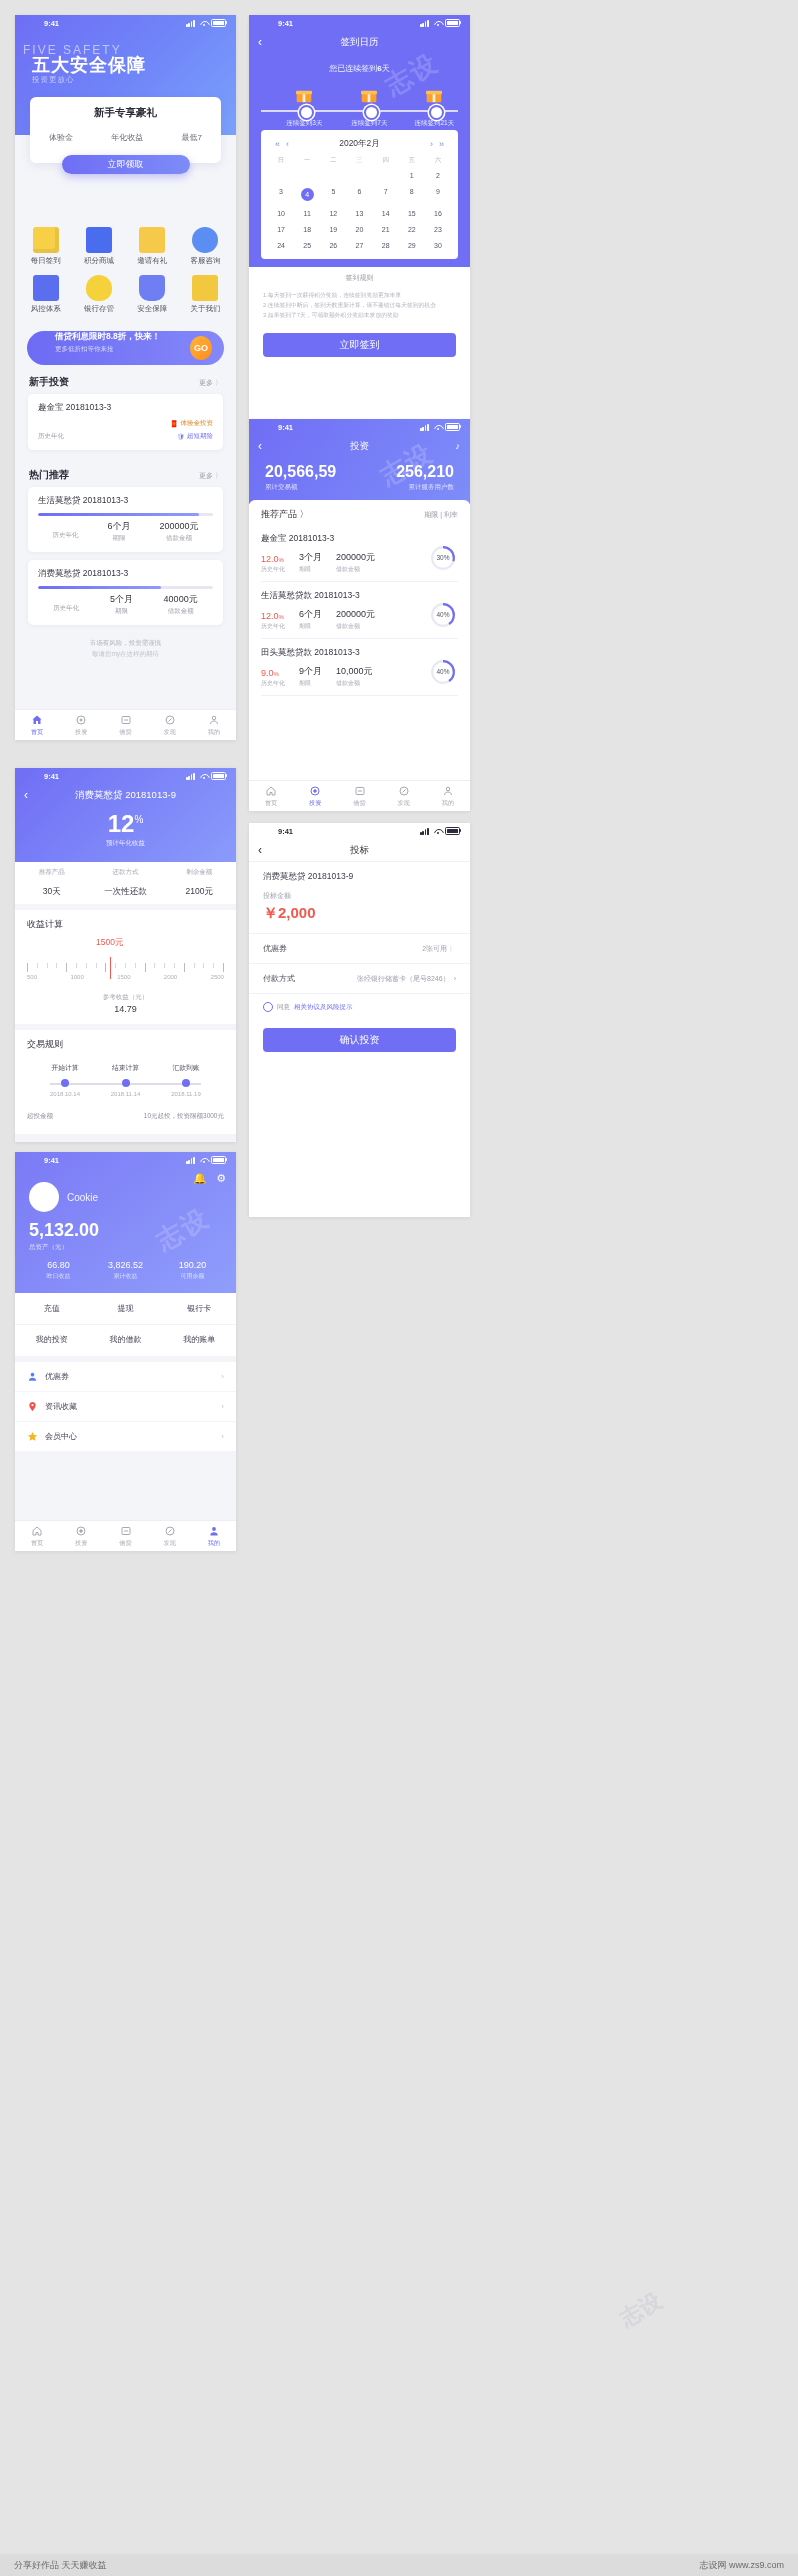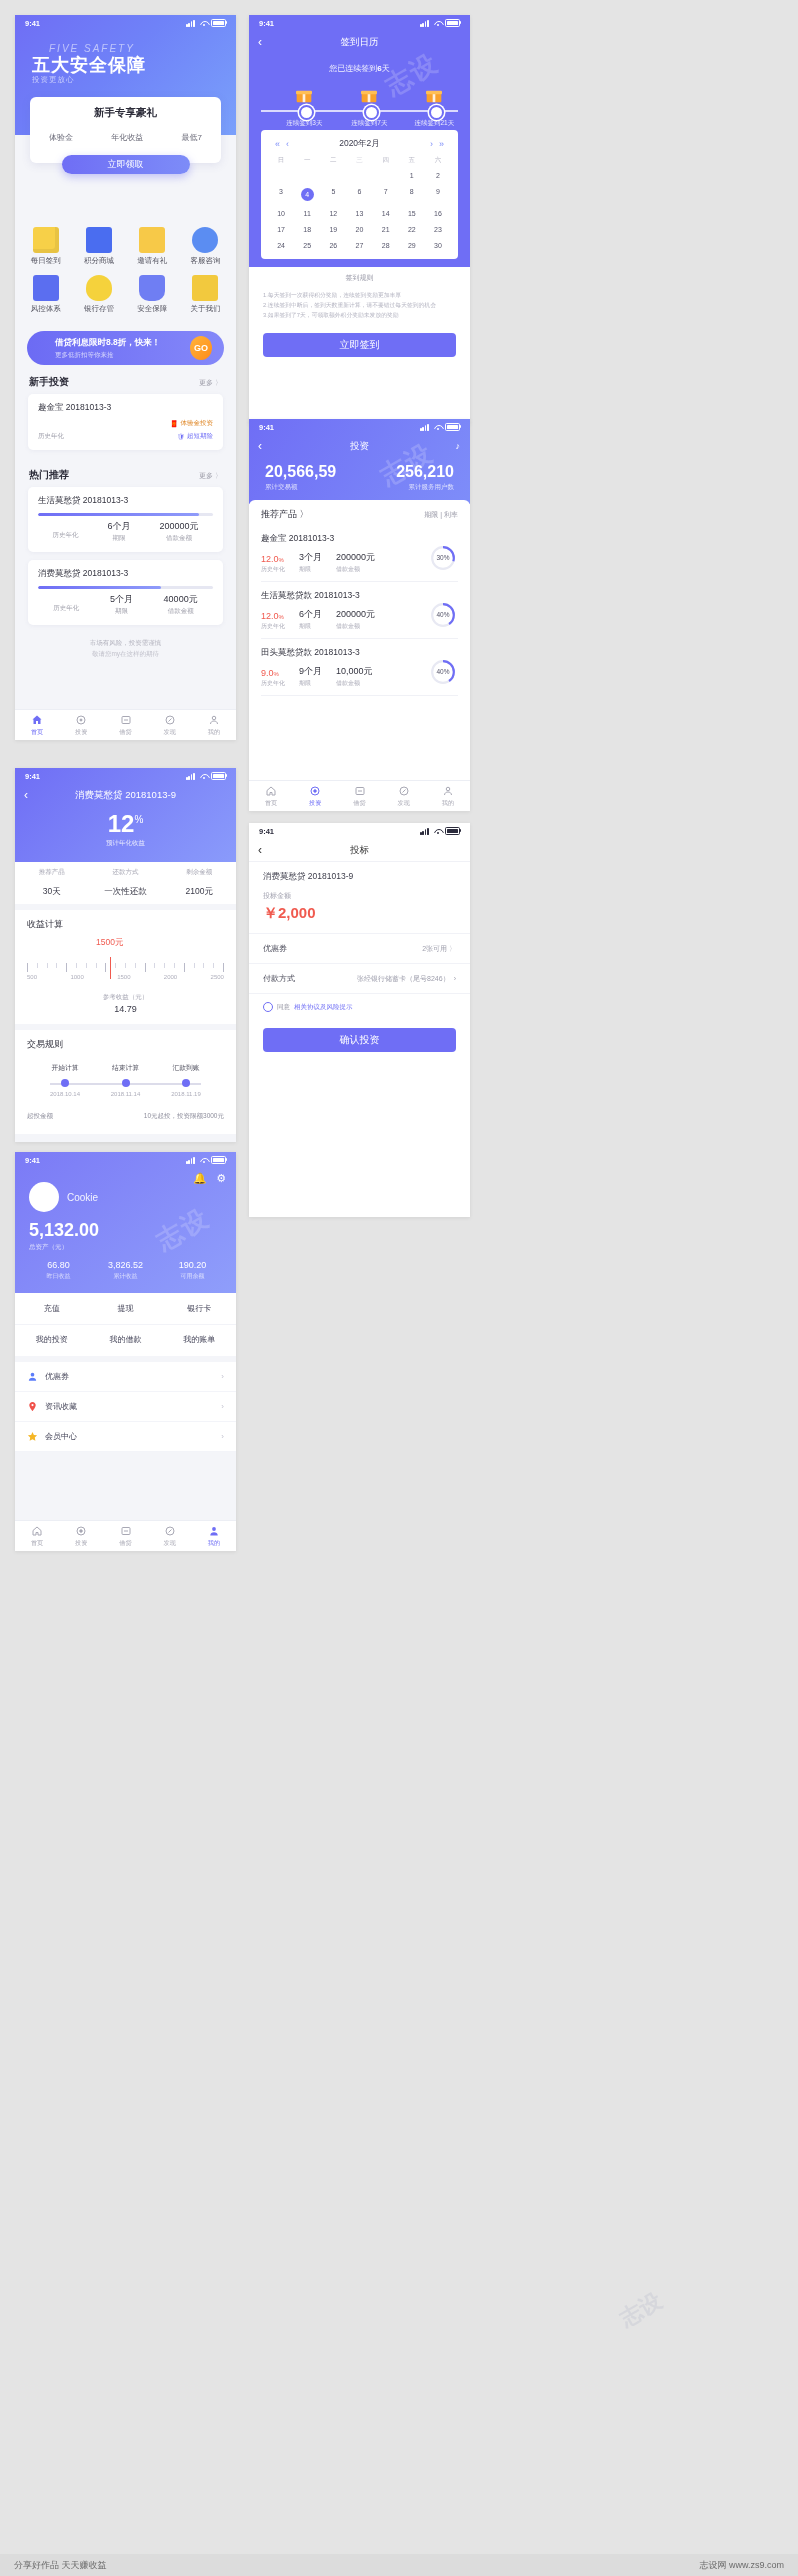--- a/index.html
+++ b/index.html
@@ -1,51 +1,51 @@
 <!DOCTYPE html>
 <html><head>
 <meta charset="utf-8">
 <style>
   html,body{margin:0;padding:0;background:#e3e3e3;}
   body{width:798px;height:2576px;font-family:"Liberation Sans","DejaVu Sans",sans-serif;position:relative;overflow:hidden;}
   .canvas{position:absolute;left:0;top:0;width:798px;height:2576px;background:#e4e4e4;}
   .phone{position:absolute;background:#f4f5f9;overflow:hidden;box-shadow:0 1px 4px rgba(0,0,0,.08);}
-  .sb{height:16px;display:flex;align-items:center;justify-content:space-between;padding:0 10px;font-size:7.5px;color:#fff;font-weight:bold;}
+  .sb{height:16px;display:flex;align-items:center;justify-content:space-between;padding:0 10px;font-size:7.5px;color:#fff;font-weight:bold;margin-left:19px;}
   .sb.dark{color:#2b2b3c;}
   .sb .right{display:flex;align-items:center;gap:3px;}
   .bars{display:inline-block;width:11px;height:7px;position:relative;}
   .bars i{position:absolute;bottom:0;width:1.6px;background:currentColor;border-radius:0.4px;}
   .bars i:nth-child(1){left:0;height:2.5px}.bars i:nth-child(2){left:2.4px;height:4px}
   .bars i:nth-child(3){left:4.8px;height:5.5px}.bars i:nth-child(4){left:7.2px;height:7px}
   .wifi{width:8px;height:7px;position:relative;display:inline-block;}
   .wifi::before{content:"";position:absolute;left:0;top:1px;width:8px;height:8px;border:1.4px solid currentColor;border-radius:50%;clip-path:polygon(0 0,100% 0,100% 45%,0 45%);}
   .wifi::after{content:"";position:absolute;left:3px;top:4.6px;width:2px;height:2px;background:currentColor;border-radius:50%;}
   .batt{width:13px;height:6.5px;border:1px solid currentColor;border-radius:1.6px;position:relative;}
   .batt::after{content:"";position:absolute;right:-2.4px;top:1.6px;width:1.3px;height:2.6px;background:currentColor;border-radius:0 1px 1px 0;}
   .batt i{position:absolute;left:1px;top:1px;bottom:1px;right:1px;background:currentColor;border-radius:0.6px;}
   .navbar{height:22px;display:flex;align-items:center;justify-content:center;position:relative;color:#fff;font-size:9.5px;}
   .navbar .back{position:absolute;left:9px;top:50%;transform:translateY(-50%);font-size:12px;line-height:1;}
   .navbar.dk{color:#333;}
   .wm{position:absolute;color:rgba(255,255,255,.18);font-size:26px;font-weight:bold;transform:rotate(-30deg);pointer-events:none;letter-spacing:2px;}
   .wmg{position:absolute;color:rgba(120,130,170,.13);font-size:22px;font-weight:bold;transform:rotate(-30deg);pointer-events:none;}
 
   
   .s1hero{height:120px;background:linear-gradient(135deg,#6f6ef5 0%,#6f82f8 45%,#7aa0fb 100%);position:relative;}
-  .s1hero .en{position:absolute;left:34px;top:28px;font-size:10px;color:rgba(255,255,255,.55);letter-spacing:2px;font-style:italic;}
+  .s1hero .en{position:absolute;left:8px;top:28px;font-size:12px;color:rgba(255,255,255,.55);letter-spacing:2px;}
   .s1hero .big{position:absolute;left:17px;top:38px;font-size:18px;color:#fff;font-weight:bold;letter-spacing:1px;}
   .s1hero .sub{position:absolute;left:17px;top:60px;font-size:7.5px;color:rgba(255,255,255,.6);letter-spacing:1px;}
   .s1card{position:absolute;left:15px;right:15px;top:82px;background:#fff;border-radius:6px;box-shadow:0 2px 10px rgba(90,90,160,.12);padding:9px 0 20px;text-align:center;}
   .s1card .t{font-size:10.5px;color:#2d2d3a;font-weight:bold;}
   .s1card .row{display:flex;justify-content:space-around;margin-top:12px;font-size:8px;color:#6a6a78;}
   .s1btn{position:absolute;left:50%;transform:translateX(-50%);bottom:-11px;width:128px;height:19px;border-radius:10px;background:linear-gradient(90deg,#6f6ef5,#7d8cf8);color:#fff;font-size:9px;display:flex;align-items:center;justify-content:center;box-shadow:0 3px 8px rgba(110,110,240,.4);}
   .grid4{display:flex;flex-wrap:wrap;padding:22px 4px 4px;}
   .g4i{width:25%;text-align:center;margin-bottom:9px;}
   .g4i .ic{width:26px;height:26px;margin:0 auto 3px;border-radius:5px;position:relative;}
   .g4i .lb{font-size:7.5px;color:#53535f;}
-  .banner{margin:4px 12px 0;height:34px;border-radius:17px;background:linear-gradient(90deg,#6c6bf4,#8488f9);position:relative;display:flex;flex-direction:column;justify-content:center;padding-left:28px;overflow:hidden;}
+  .banner{margin:4px 12px 0;height:34px;border-radius:17px;background:linear-gradient(90deg,#6c6bf4,#8488f9);position:relative;display:flex;flex-direction:column;justify-content:flex-start;padding-left:28px;overflow:hidden;}
   .banner .b1{font-size:8.5px;color:#fff;font-weight:bold;}
   .banner .b2{font-size:6.5px;color:rgba(255,255,255,.7);margin-top:2px;}
   .banner .go{position:absolute;right:12px;top:50%;transform:translateY(-50%);width:22px;height:24px;border-radius:50%;background:linear-gradient(135deg,#ffb43a,#ff8c1a);color:#fff;font-size:9px;font-weight:bold;display:flex;align-items:center;justify-content:center;}
   .sect{display:flex;justify-content:space-between;align-items:baseline;padding:10px 14px 5px;}
   .sect .h{font-size:10px;color:#2d2d3a;font-weight:bold;}
   .sect .m{font-size:7px;color:#9a9aa6;}
   .pcard{margin:0 13px 8px;background:#fff;border-radius:5px;padding:8px 10px 9px;box-shadow:0 1px 4px rgba(120,120,170,.09);}
   .pcard .nm{font-size:8.5px;color:#33333f;}
   .pcard .tags{display:flex;justify-content:flex-end;gap:4px;margin-top:5px;}
   .tag{font-size:6.5px;color:#e08a2c;display:flex;align-items:center;gap:2px;}

